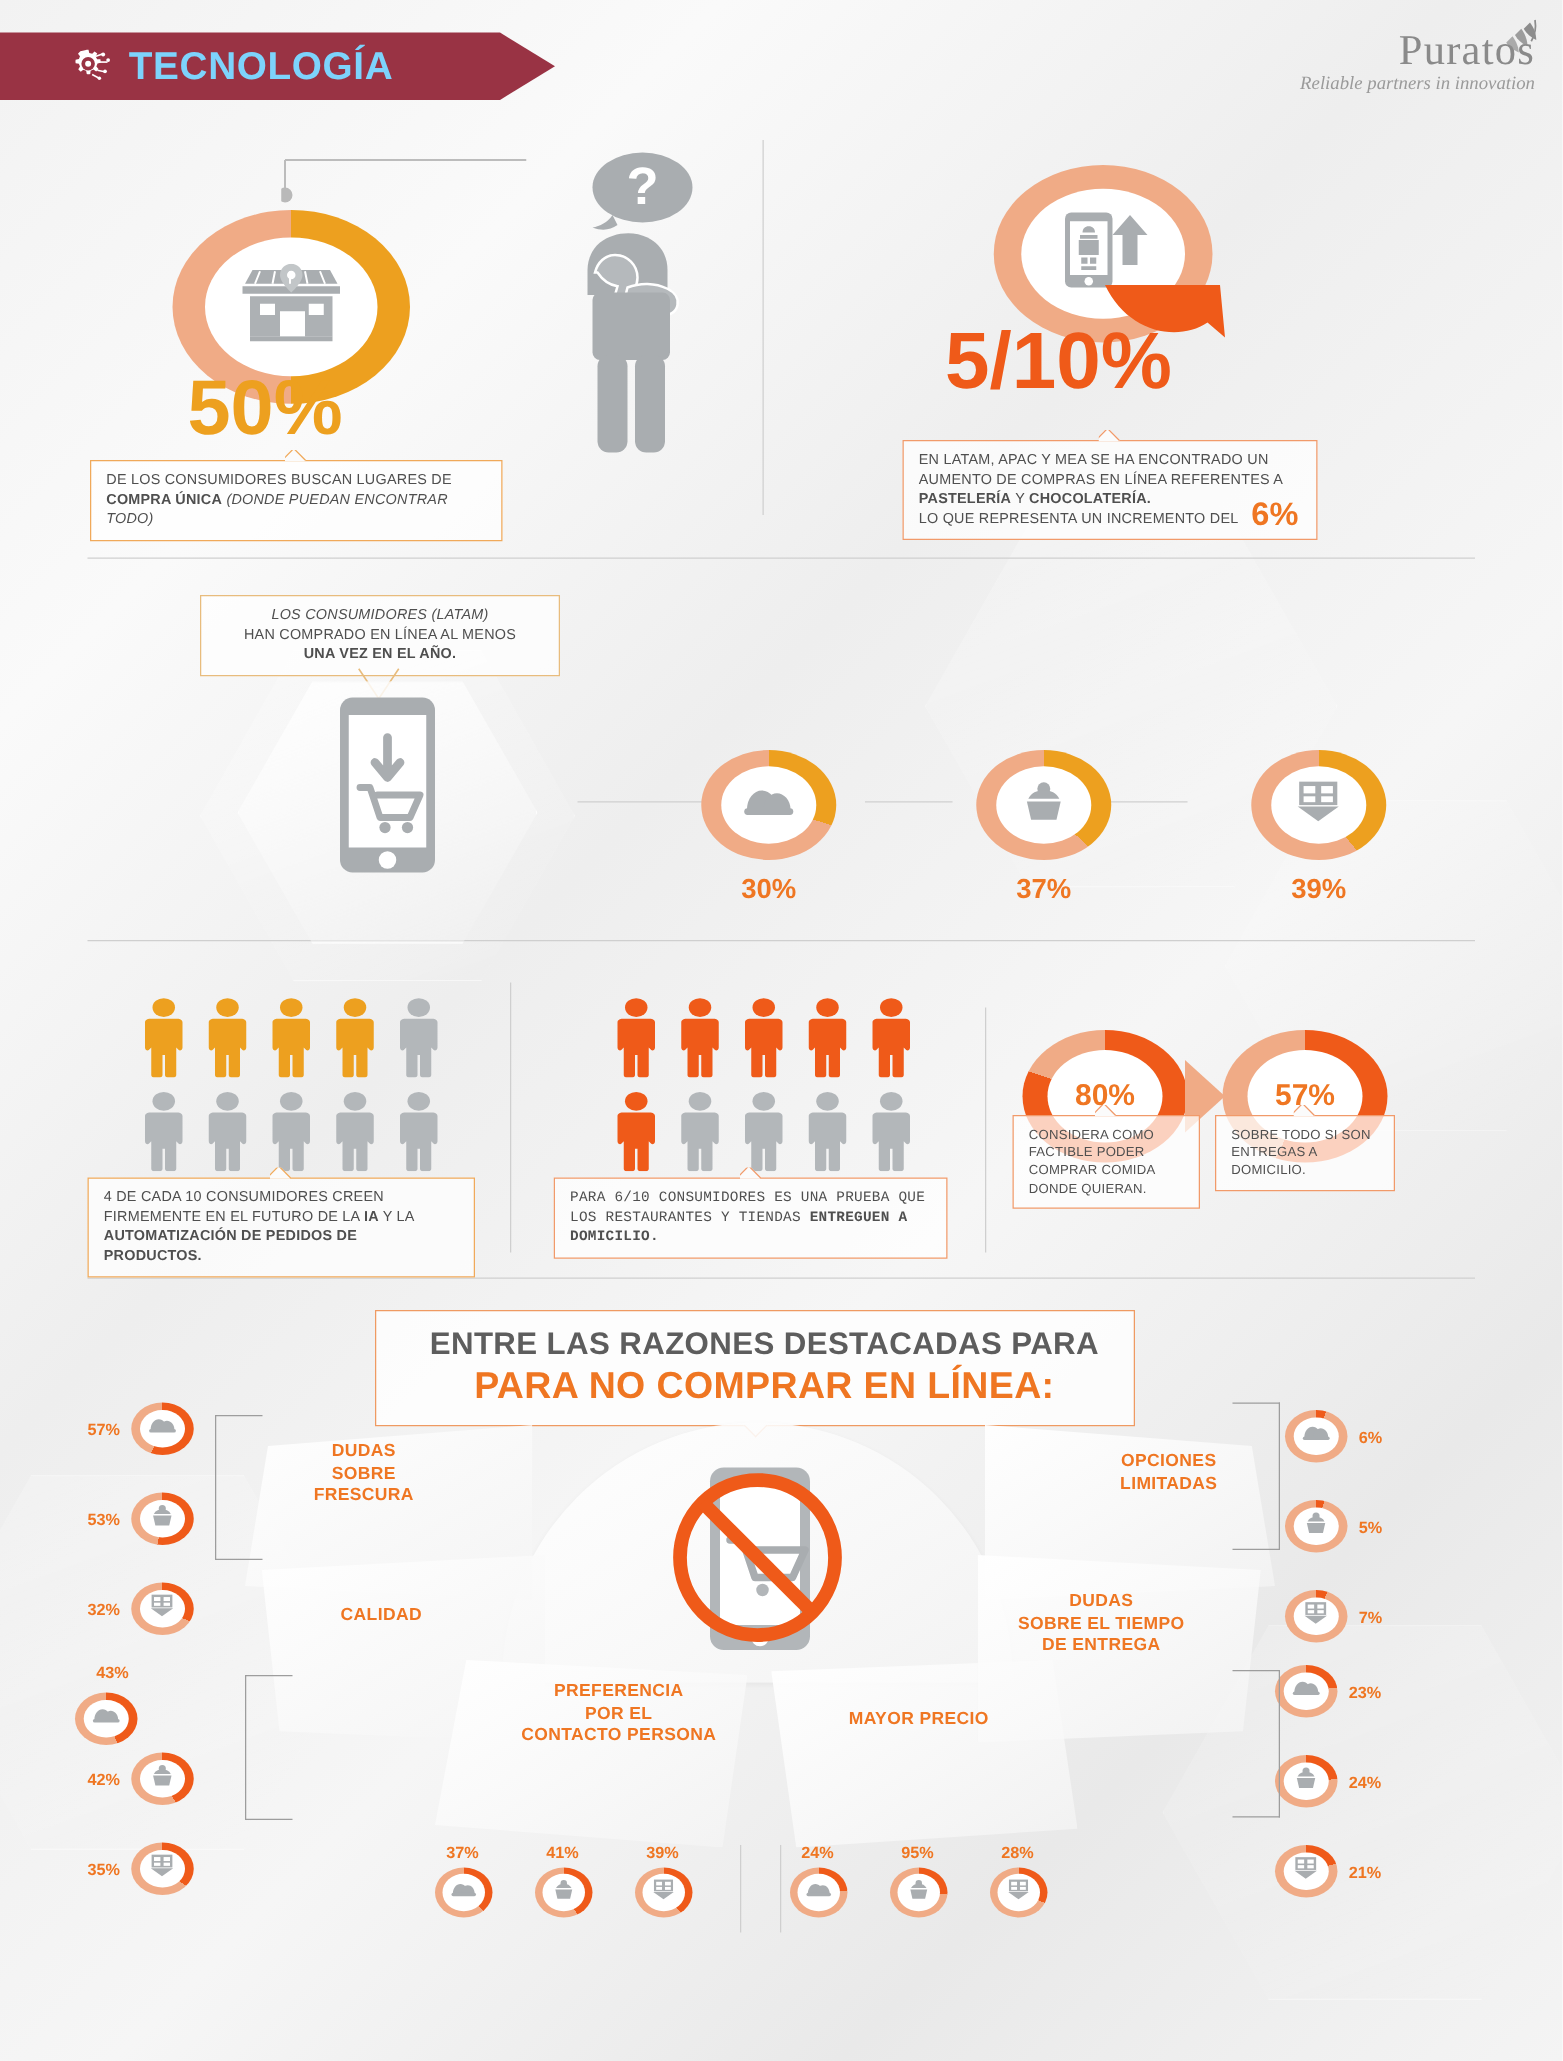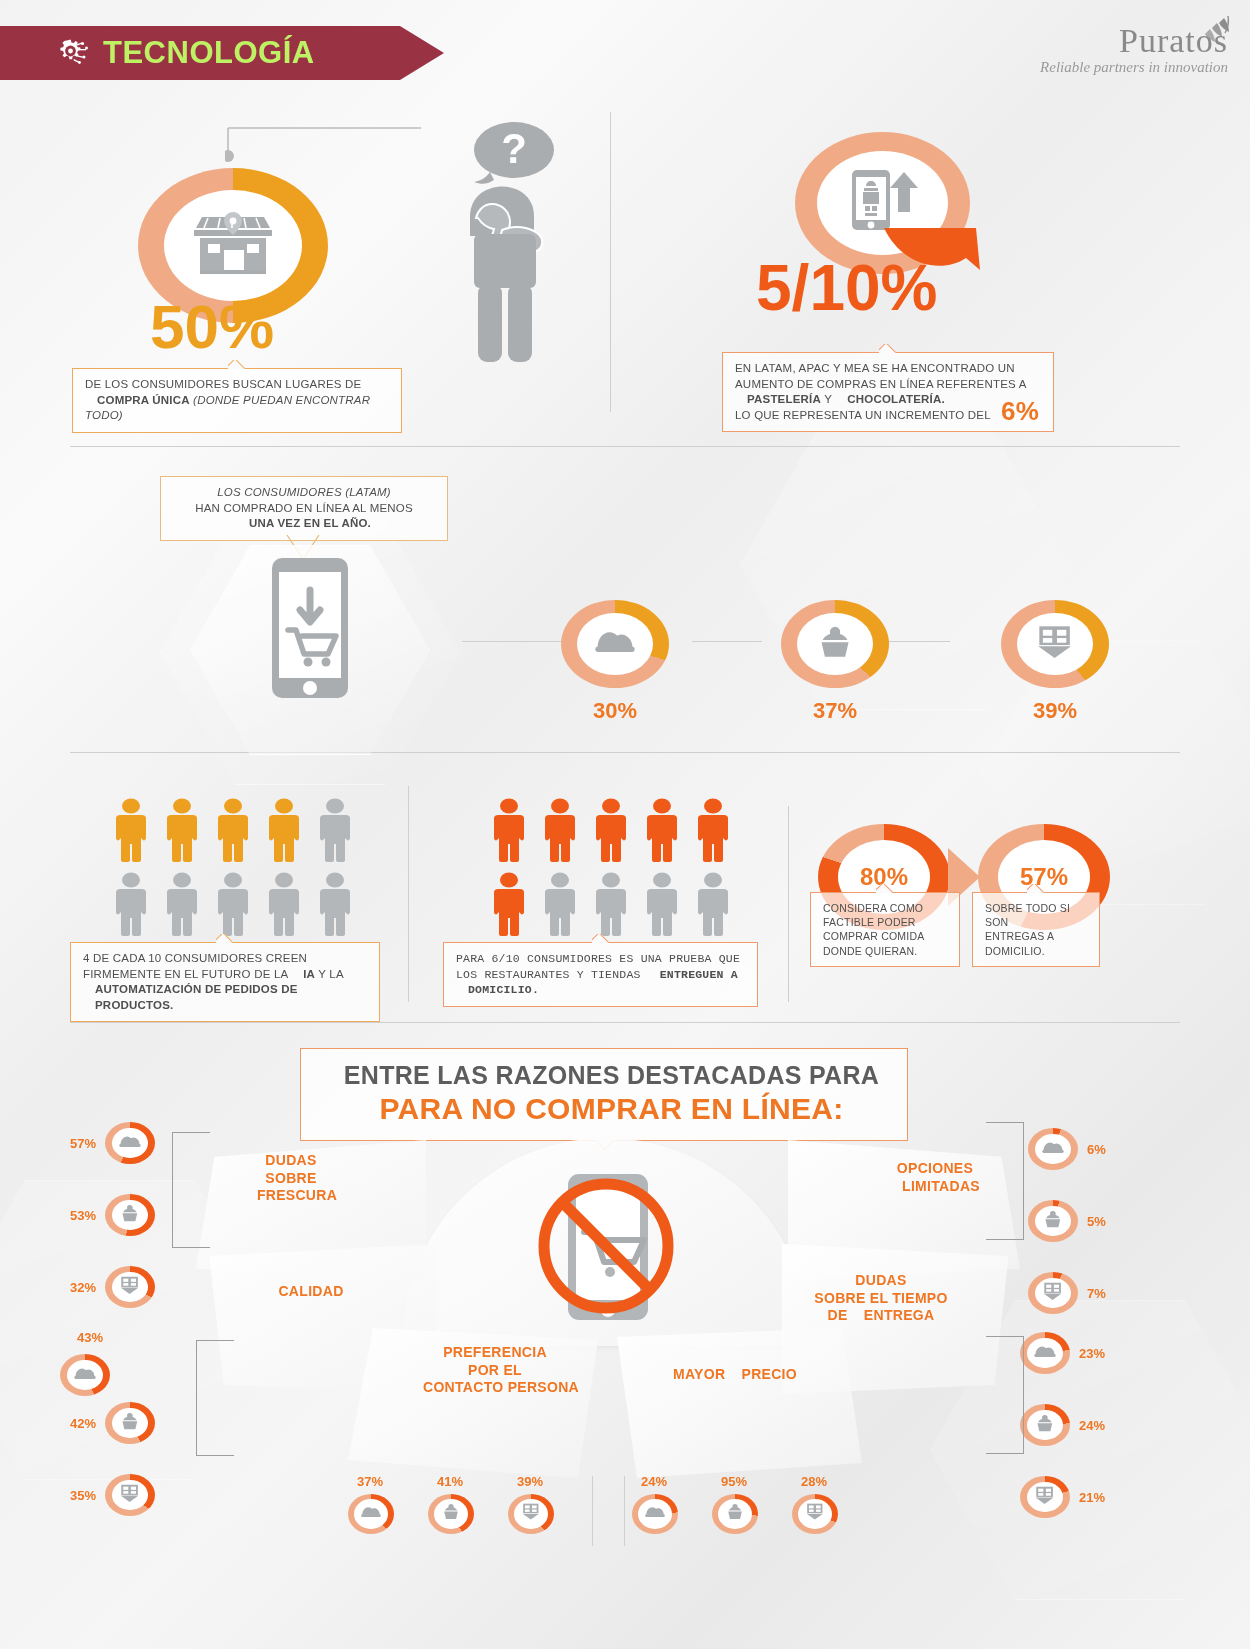--- a/index.html
+++ b/index.html
@@ -23,21 +23,21 @@
   .header-band {
     position: absolute; left: 0; top: 26px; width: 400px; height: 54px;
     background: #993344; display: flex; align-items: center; padding-left: 55px;
   }
   .header-band::after {
     content: ""; position: absolute; right: -44px; top: 0;
     border-left: 44px solid #993344;
     border-top: 27px solid transparent; border-bottom: 27px solid transparent;
   }
   .header-title {
-    color: #bef264; font-size: 31px; font-weight: 700; letter-spacing: 0.5px;
+    color: #7dd3fc; font-size: 31px; font-weight: 700; letter-spacing: 0.5px;
     margin-left: 14px;
   }
   .gear-icon { width: 34px; height: 34px; flex: 0 0 34px; }
 
   .logo-wrap { position: absolute; right: 22px; top: 24px; text-align: right; width: 240px; }
   .logo-name { font-family: "Liberation Serif", serif; font-size: 34px; color: #8a8a8a; letter-spacing: 1px; line-height: 1; }
   .logo-tag { font-family: "Liberation Serif", serif; font-style: italic; font-size: 15px; color: #9a9a9a; margin-top: 1px; }
   .logo-mark { position: absolute; right: -4px; top: -10px; }
 
   
@@ -64,21 +64,21 @@
   .callout .tip {
     position: absolute; top: -9px; left: 50%; margin-left: -9px;
     width: 17px; height: 9px; overflow: hidden;
   }
   .callout .tip::before {
     content: ""; position: absolute; left: 0; top: 1px; width: 13px; height: 13px;
     background: #fbfbfb; border-left: 1px solid #f0a95a; border-top: 1px solid #f0a95a;
     transform: rotate(45deg); transform-origin: center;
   }
   .callout.orange .tip::before { border-color: #f19a6a; }
-  .b { font-weight: 700; margin-left: 12px; }
+  .b { font-weight: 700; }
   .i { font-style: italic; }
 
   .bignum { position: absolute; font-weight: 700; line-height: 1; }
 
   
   .people-row { display: flex; gap: 9px; }
 
   
   .petal {
     position: absolute;
@@ -513,21 +513,21 @@
     </div>
   </div>
 
   <div class="callout orange" style="left:810px;top:892px;width:150px;font-size:10.5px;">
     <span class="tip"></span>
     <div>CONSIDERA COMO</div>
     <div>FACTIBLE PODER</div>
     <div>COMPRAR COMIDA</div>
     <div>DONDE QUIERAN.</div>
   </div>
-  <div class="callout orange" style="left:972px;top:892px;width:128px;font-size:10.5px;">
+  <div class="callout orange" style="left:972px;top:892px;width:144px;font-size:10.5px;">
     <span class="tip"></span>
     <div>SOBRE TODO SI SON</div>
     <div>ENTREGAS A</div>
     <div>DOMICILIO.</div>
   </div>
 
   <div class="center-title" style="left:300px;top:1048px;width:608px;">
     <div class="l1">ENTRE LAS RAZONES DESTACADAS PARA</div>
     <div class="l2">PARA NO COMPRAR EN LÍNEA:</div>
     <span class="tip2"></span>

